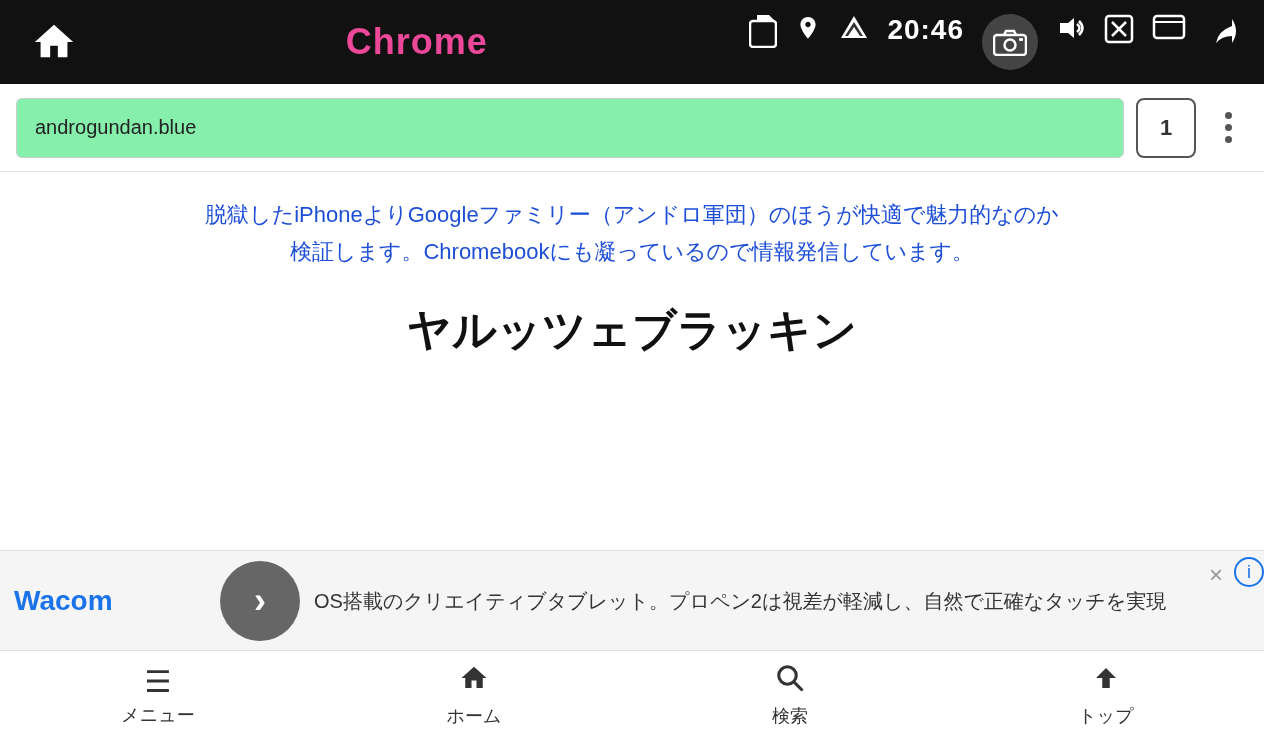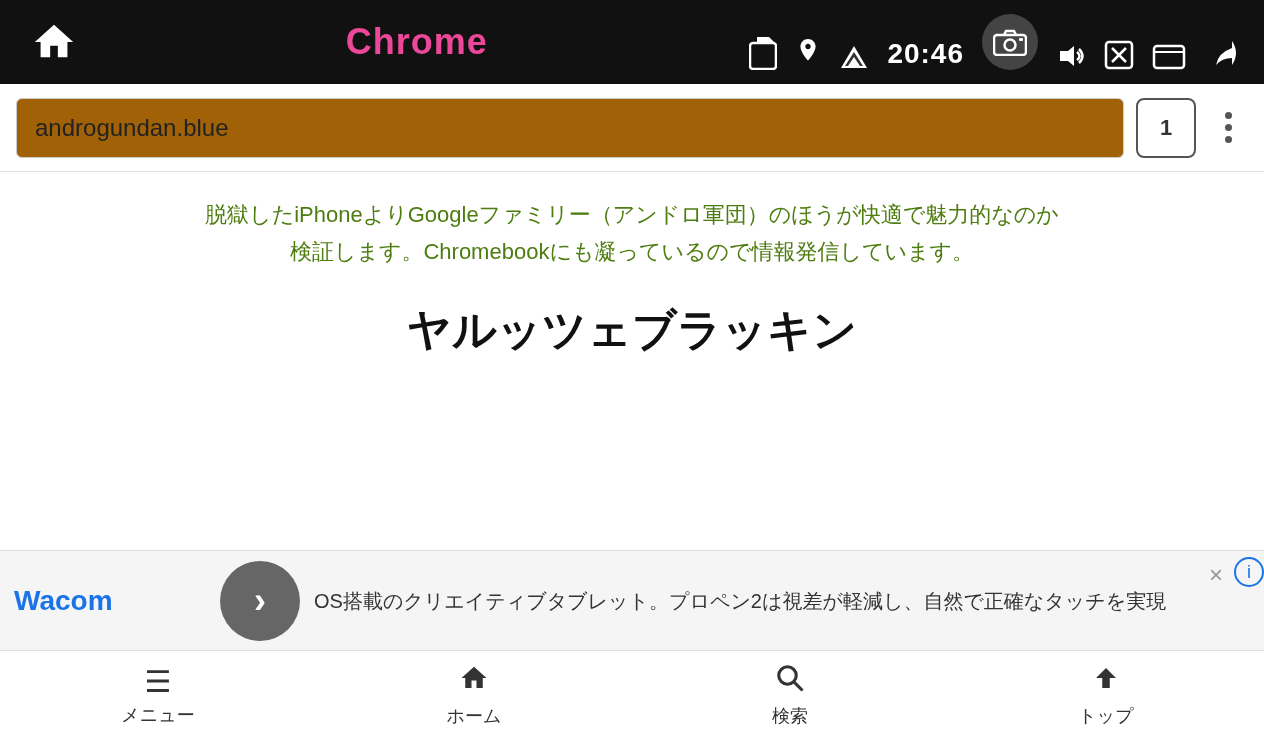--- a/index.html
+++ b/index.html
@@ -47,21 +47,21 @@
       justify-content: center;
     }
     .app-title {
       font-size: 36px;
       font-weight: bold;
       color: #ec4899;
       letter-spacing: 1px;
     }
     .status-right {
       display: flex;
-      align-items: flex-end;
+      align-items: flex-start;
       gap: 18px;
     }
     .status-icon {
       color: #fff;
       font-size: 26px;
       display: flex;
       align-items: center;
       justify-content: center;
     }
     .time-text {
@@ -89,24 +89,24 @@
       display: flex;
       align-items: center;
       padding: 0 16px;
       gap: 12px;
     }
     .url-input {
       flex: 1;
       height: 60px;
       border: 1px solid #ccc;
       border-radius: 6px;
-      font-size: 24px;
+      font-size: 20px;
       padding: 0 18px;
       color: #222;
-      background: #a16207;
+      background: #86efac;
       outline: none;
     }
     .tab-count-btn {
       width: 60px;
       height: 60px;
       border: 2px solid #555;
       border-radius: 8px;
       display: flex;
       align-items: center;
       justify-content: center;
@@ -134,21 +134,21 @@
     }
 
     
     #content-area {
       width: 100%;
       background: #fff;
       padding: 24px 20px 0 20px;
     }
     .subtitle-text {
       font-size: 22px;
-      color: #4d7c0f;
+      color: #1d4ed8;
       text-align: center;
       line-height: 1.7;
       margin-bottom: 30px;
     }
     .main-heading {
       font-size: 44px;
       font-weight: bold;
       color: #111;
       text-align: center;
       margin: 20px 0 30px 0;

